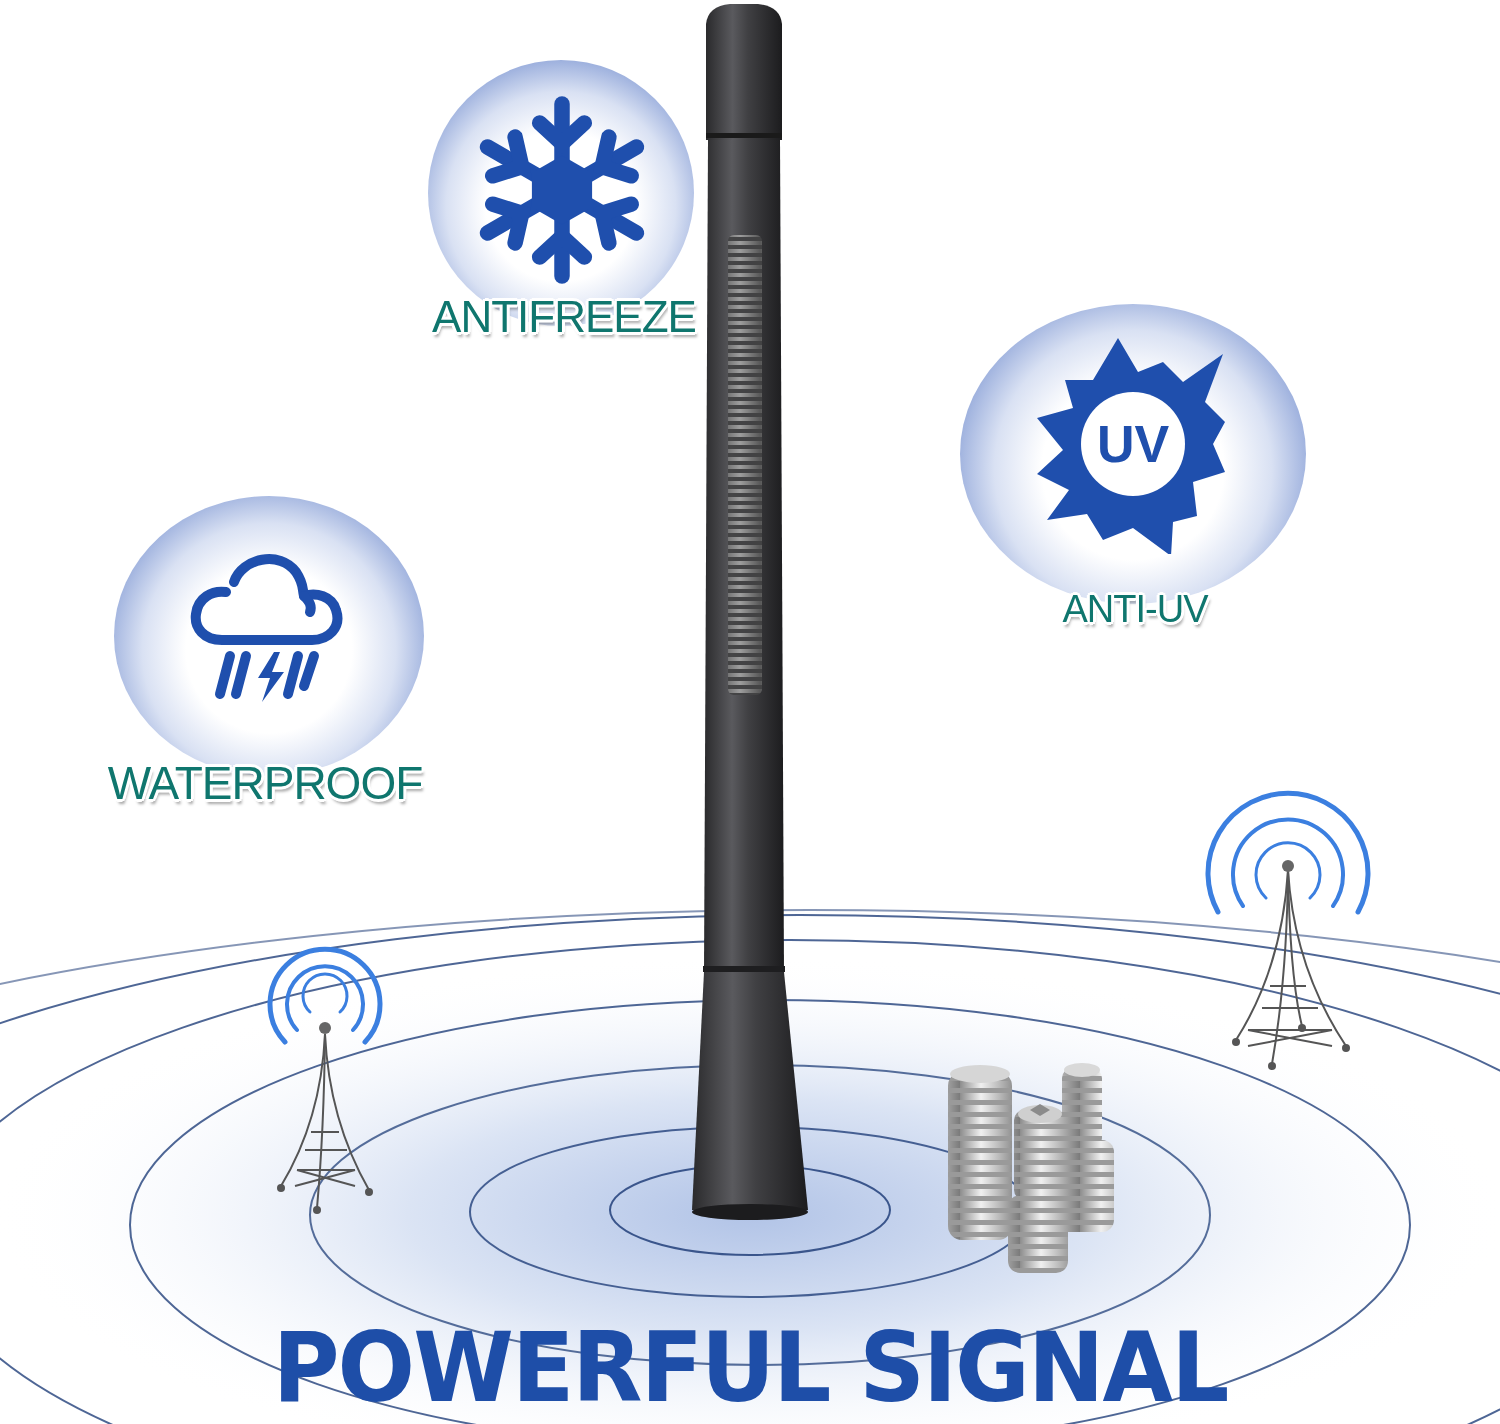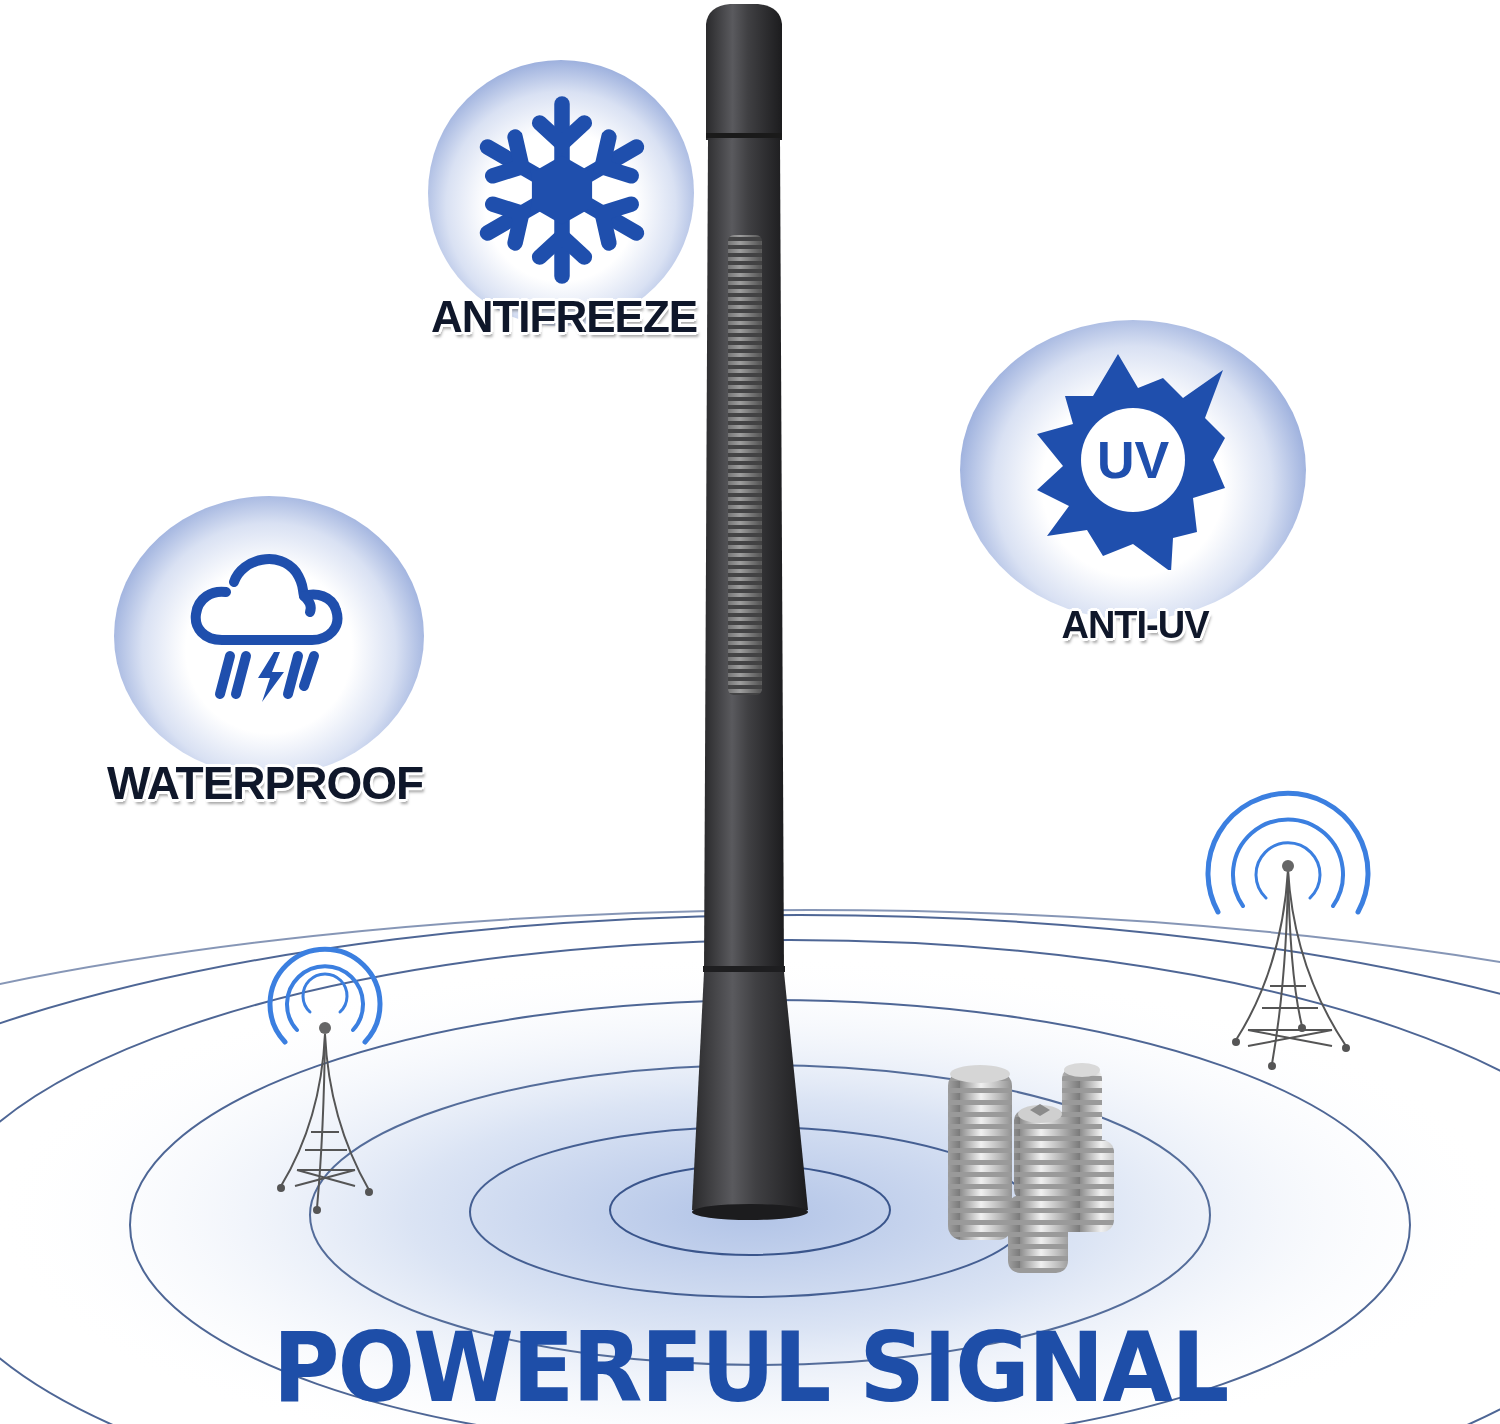--- a/index.html
+++ b/index.html
@@ -1,21 +1,21 @@
 <!DOCTYPE html>
 <html><head>
 <meta charset="utf-8">
 <style>
   html,body{margin:0;padding:0;background:#ffffff;}
   body{width:1500px;height:1424px;position:relative;overflow:hidden;font-family:"Liberation Sans",sans-serif;}
   .scene{position:absolute;left:0;top:0;width:1500px;height:1424px;}
   .badge{position:absolute;}
   .badge-circle{position:absolute;border-radius:50%;
     background:radial-gradient(circle at 50% 55%, #ffffff 0%, #ffffff 38%, #d9e1f3 58%, #8ea4d8 78%, #3d64b5 100%);}
-  .badge-label{position:absolute;left:0;right:0;text-align:center;font-weight:700;color:#0f172a;
+  .badge-label{position:absolute;left:0;right:0;text-align:center;font-weight:400;color:#0f766e;
     letter-spacing:-1px;
     text-shadow: 0 0 0 #fff, 2px 2px 0 #fff, -2px -2px 0 #fff, 2px -2px 0 #fff, -2px 2px 0 #fff,
                  3px 0 0 #fff, -3px 0 0 #fff, 0 3px 0 #fff, 0 -3px 0 #fff,
                  2px 5px 3px rgba(0,0,0,0.35);}
   .headline{position:absolute;left:0;width:1500px;top:1318px;height:100px;text-align:center;
     font-family:"DejaVu Sans",sans-serif;font-weight:bold;font-size:96px;letter-spacing:-2px;color:#1e4ea8;
     transform:scaleX(0.95);line-height:100px;}
 </style>
 </head>
 <body>
@@ -174,21 +174,21 @@
       <g transform="rotate(300)">
           <line x1="0" y1="0" x2="0" y2="-100"></line>
           <polyline points="-26,-78 0,-54 26,-78"></polyline>
         </g>
     </g>
     <polygon points="0,-40 35,-20 35,20 0,40 -35,20 -35,-20" fill="#1f4fad"></polygon>
   </svg>
   <div class="badge-label" style="top:232px;font-size:44px;left:-6px;right:-8px;">ANTIFREEZE</div>
 </div>
 
-<div class="badge" style="left:960px;top:320px;width:350px;height:350px;">
+<div class="badge" style="left:960px;top:304px;width:350px;height:350px;">
   <div class="badge-circle" style="left:0;top:0;width:346px;height:300px;"></div>
   <svg style="position:absolute;left:68px;top:30px;" width="210" height="220" viewBox="-105 -110 210 220">
     <polygon fill="#1f4fad" points="
       -15,-106 5,-72 30,-82 50,-62 90,-90 72,-42 92,-22 80,0 92,28 60,38 64,72 40,78 38,112 0,84 -30,96 -46,70 -86,76 -64,46 -96,30 -70,6 -96,-26 -60,-36 -68,-64 -40,-64"></polygon>
     <circle cx="0" cy="0" r="52" fill="#ffffff"></circle>
     <text x="0" y="18" text-anchor="middle" font-family="Liberation Sans, sans-serif" font-weight="bold" font-size="52" fill="#1f4fad">UV</text>
   </svg>
   <div class="badge-label" style="top:284px;font-size:38px;">ANTI-UV</div>
 </div>
 

